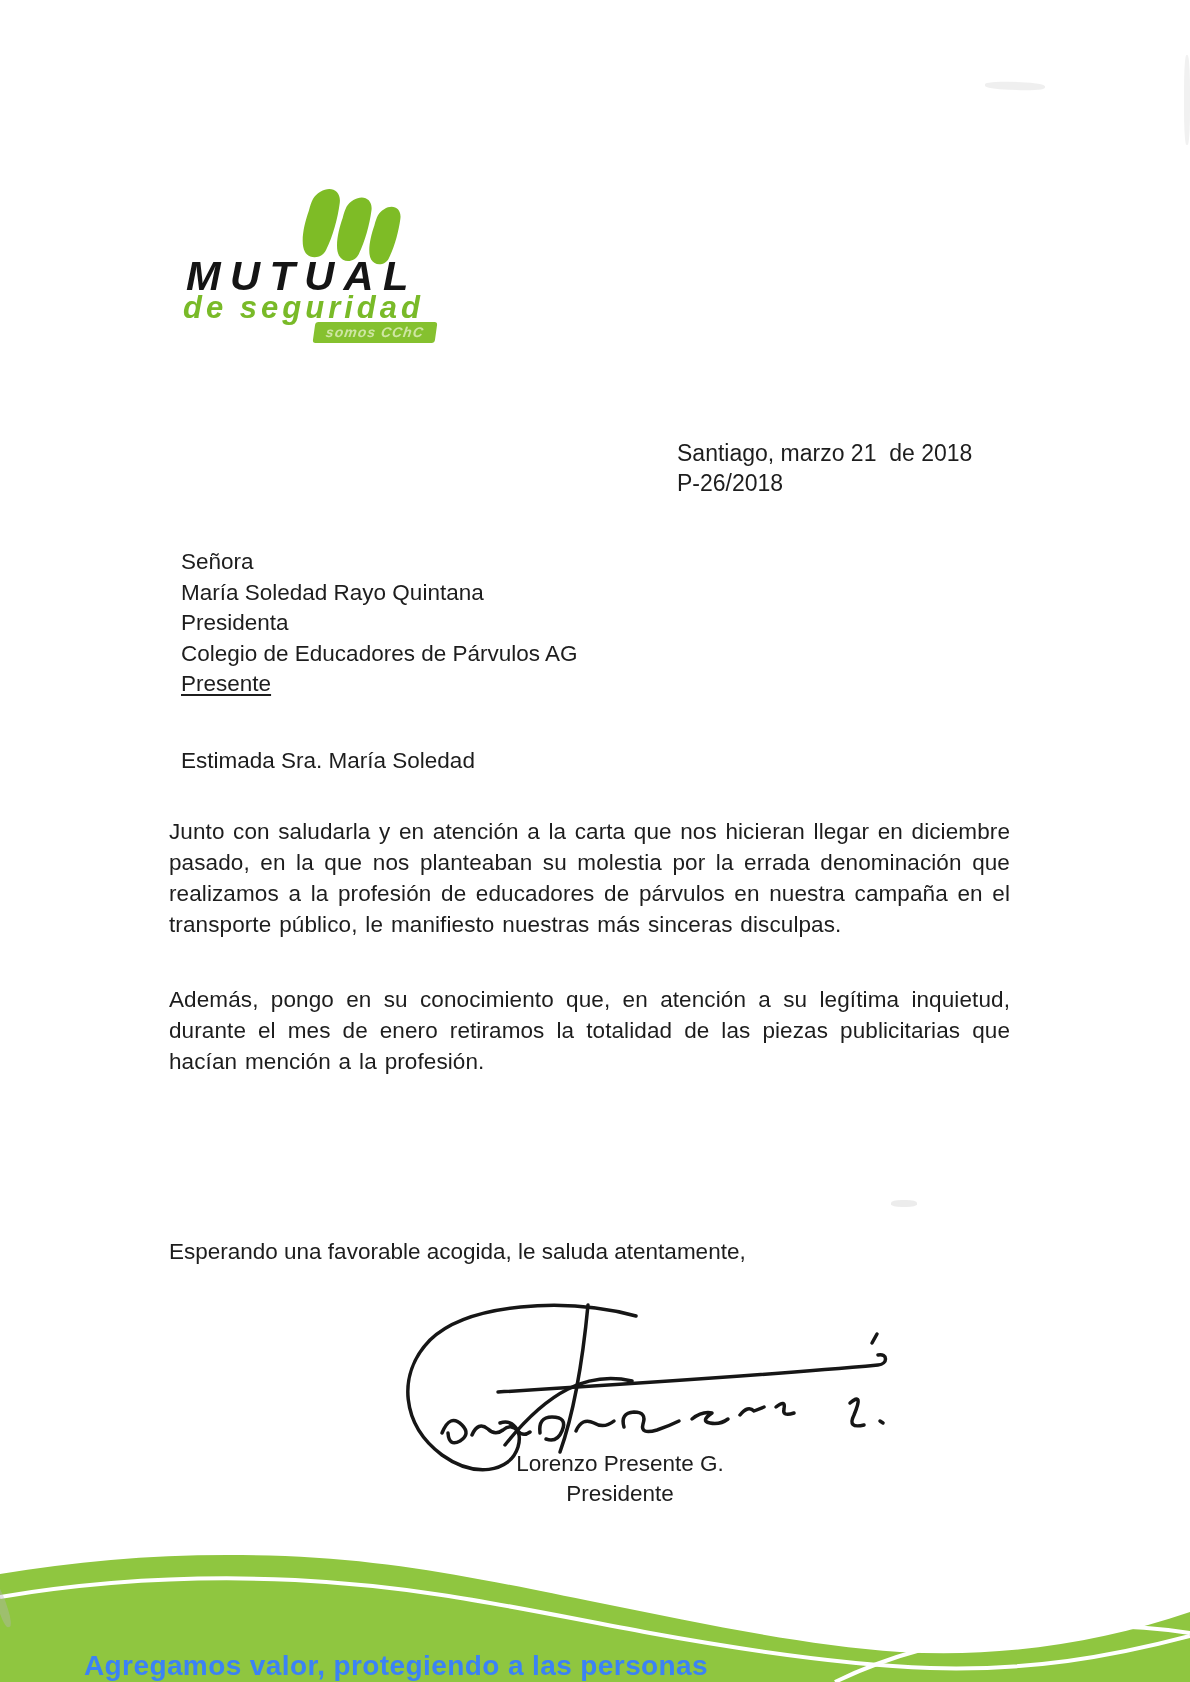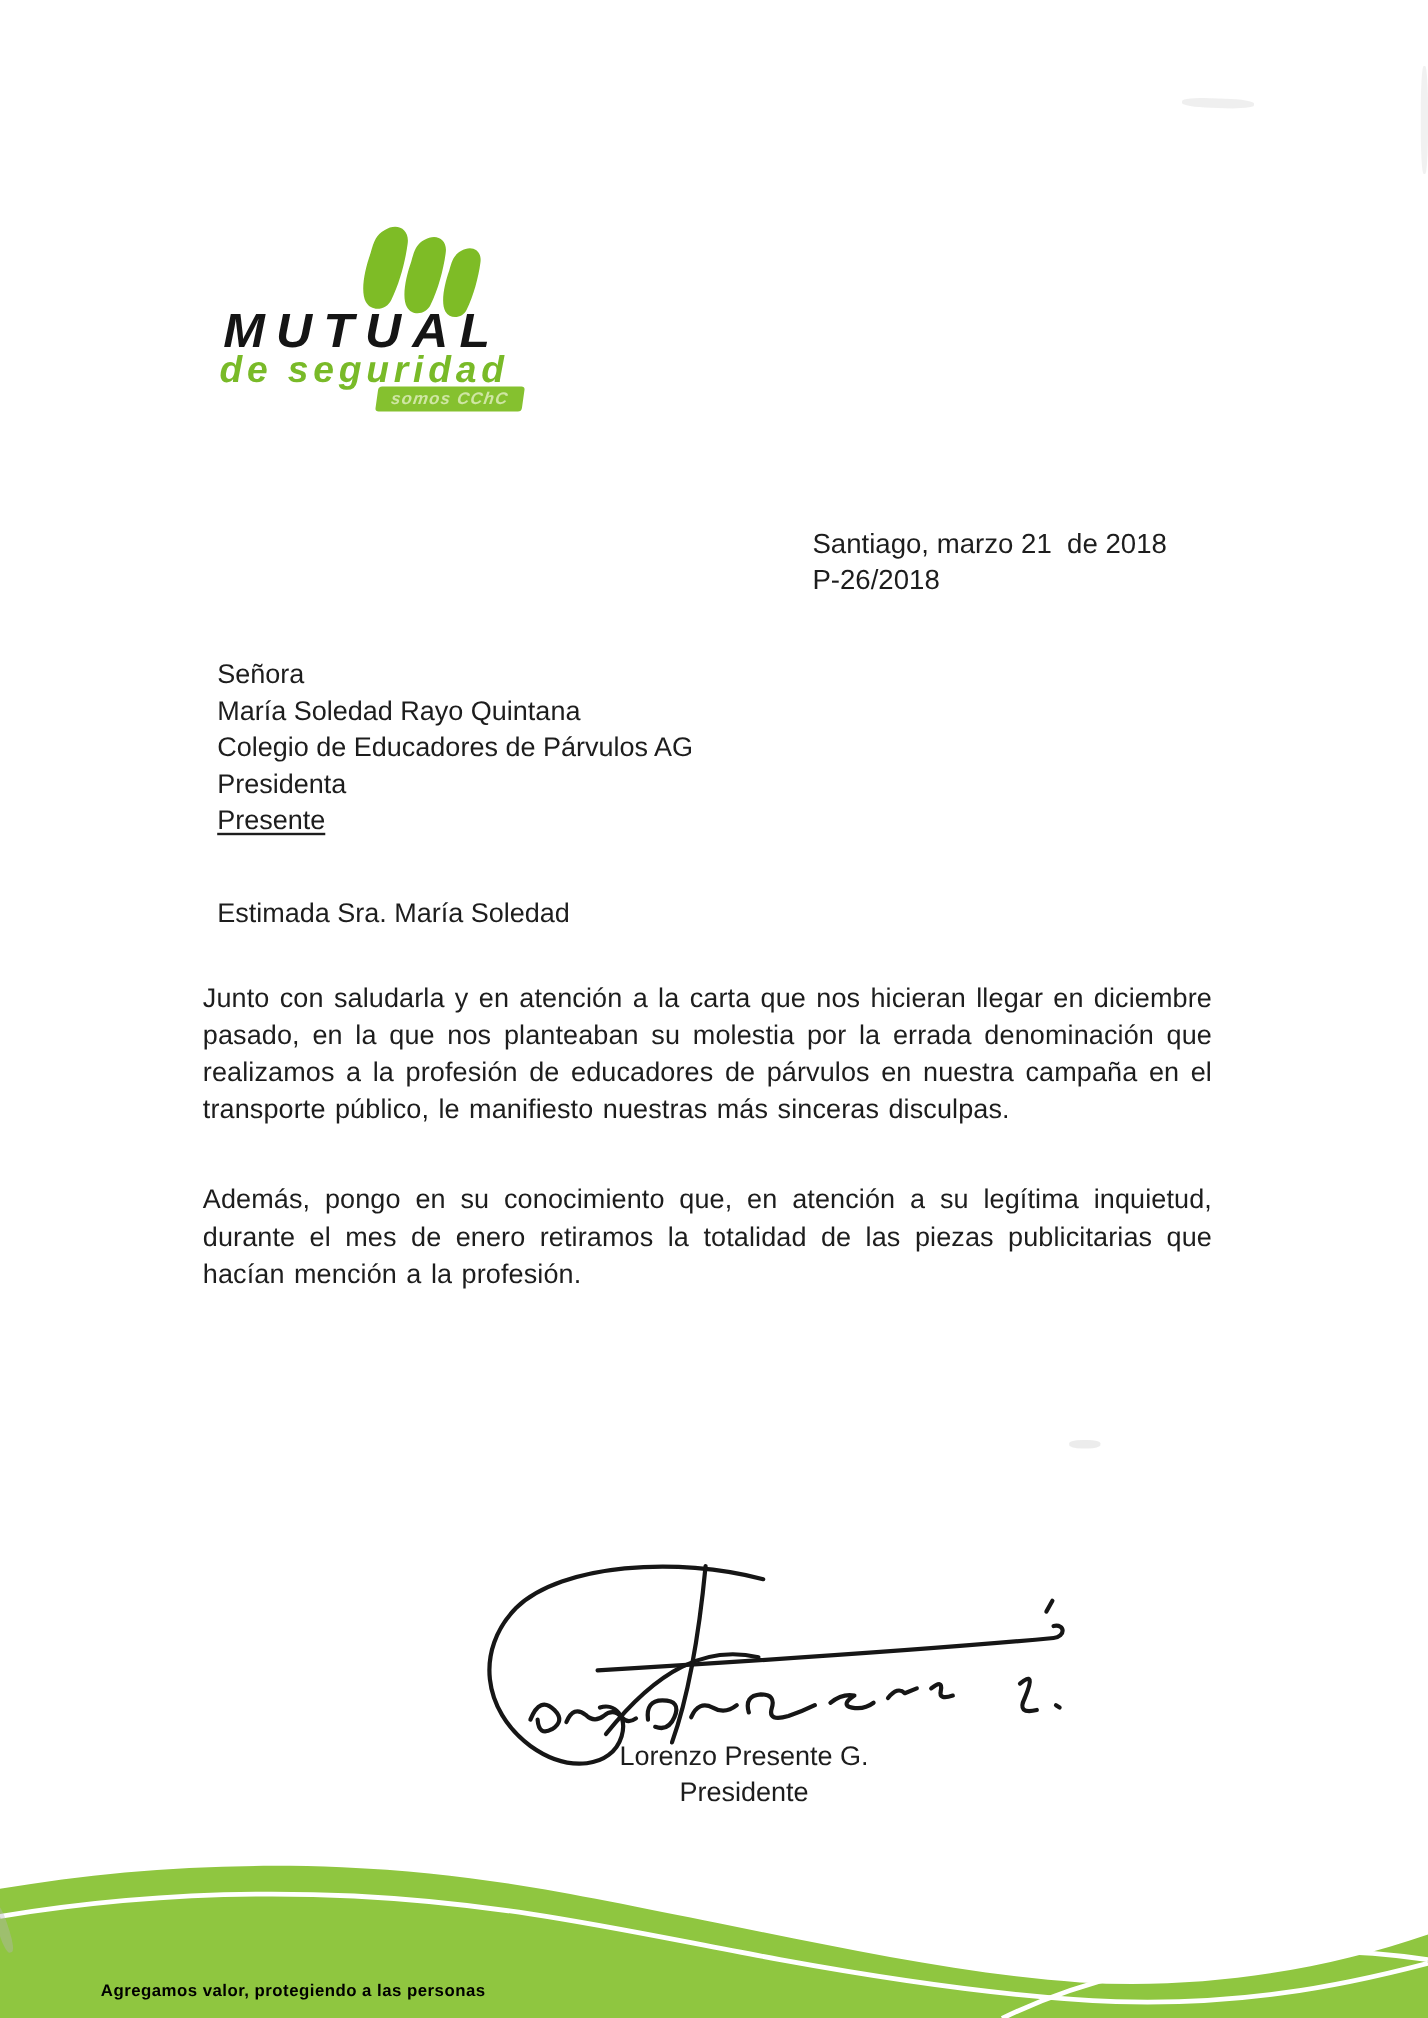--- a/index.html
+++ b/index.html
@@ -49,21 +49,21 @@
   .signature{position:absolute;left:380px;top:1295px;width:510px;height:200px;}
   .signer{
     position:absolute;left:420px;top:1449px;width:400px;
     text-align:center;font-size:22.5px;line-height:30px;
   }
   
   .footer{position:absolute;left:0;top:1497px;width:1190px;height:185px;}
   .footer svg{position:absolute;left:0;top:0;}
   .slogan{
     position:absolute;left:84px;top:1650px;
-    font-size:14px;font-weight:bold;color:#000000;
+    font-size:28px;font-weight:bold;color:#3b82f6;
     letter-spacing:0.4px;white-space:nowrap;
   }
   
   .artifact{position:absolute;background:#c9c9c9;border-radius:40%;}
   .a1{left:985px;top:82px;width:60px;height:8px;opacity:.30;transform:rotate(2deg);}
   .a2{left:891px;top:1200px;width:26px;height:7px;opacity:.35;}
   .a3{left:-2px;top:1586px;width:9px;height:42px;opacity:.40;transform:rotate(-18deg);background:#b5b5b5;}
   .a4{left:1184px;top:55px;width:6px;height:90px;opacity:.25;}
 </style>
 </head>
@@ -85,30 +85,31 @@
   </div>
 
   <div class="dateblock">
     <div class="dl">Santiago, marzo 21  de 2018</div>
     <div>P-26/2018</div>
   </div>
 
   <div class="recipient">
     <div>Señora</div>
     <div>María Soledad Rayo Quintana</div>
+    <div>Presidenta</div>
     <div>Colegio de Educadores de Párvulos AG</div>
-    <div>Presidenta</div>
     <div class="presente">Presente</div>
   </div>
 
   <div class="greeting">Estimada Sra. María Soledad</div>
 
   <p class="para p1">Junto con saludarla y en atención a la carta que nos hicieran llegar en diciembre pasado, en la que nos planteaban su molestia por la errada denominación que realizamos a la profesión de educadores de párvulos en nuestra campaña en el transporte público, le manifiesto nuestras más sinceras disculpas.</p>
   <p class="para p2">Además, pongo en su conocimiento que, en atención a su legítima inquietud, durante el mes de enero retiramos la totalidad de las piezas publicitarias que hacían mención a la profesión.</p>
 
+  <div class="closing">Esperando una favorable acogida, le saluda atentamente,</div>
 
   <svg class="signature" viewBox="0 0 510 200" aria-hidden="true">
     <g fill="none" stroke="#161616" stroke-width="3.5" stroke-linecap="round" stroke-linejoin="round">
 
       <path d="M256,21 C185,2 88,8 50,45 C16,80 22,130 62,160 C94,183 130,178 138,152 C143,135 132,124 120,128"></path>
 
       <path d="M125,150 C168,96 208,76 252,86"></path>
 
       <path d="M118,97 C250,89 400,79 498,70 C508,69 508,58 498,60"></path>
 

